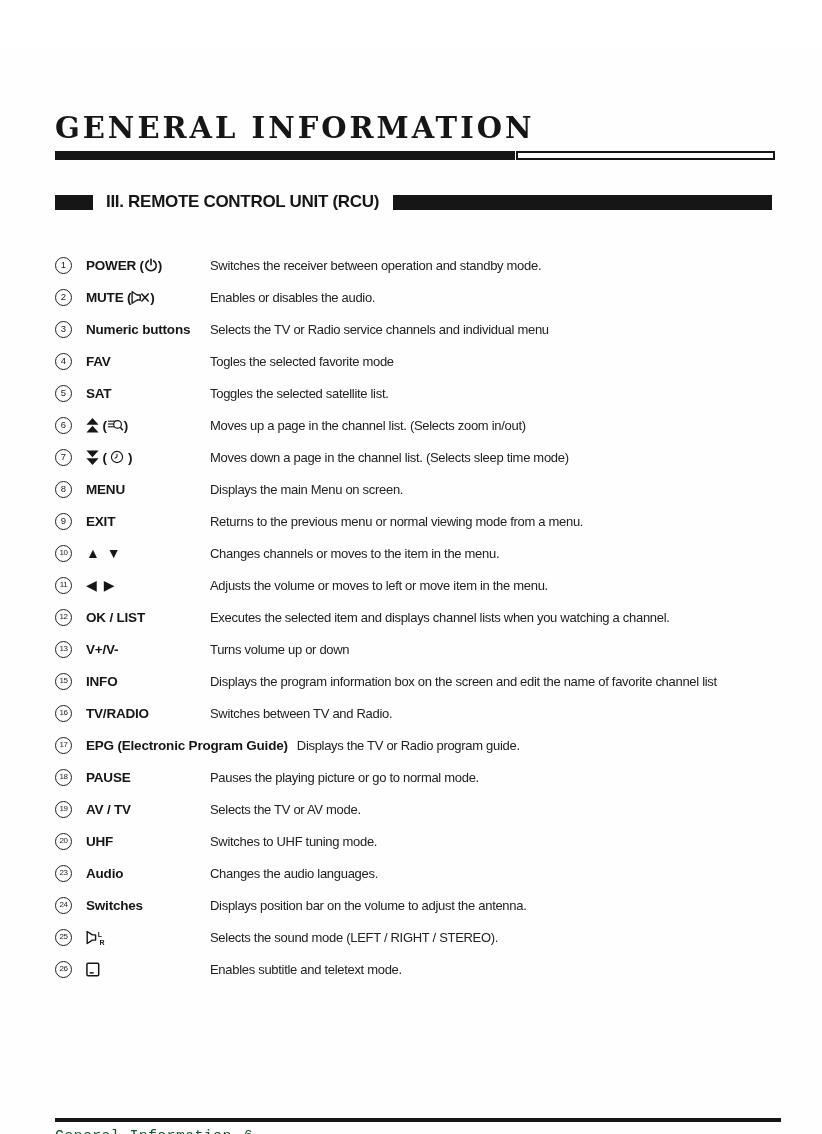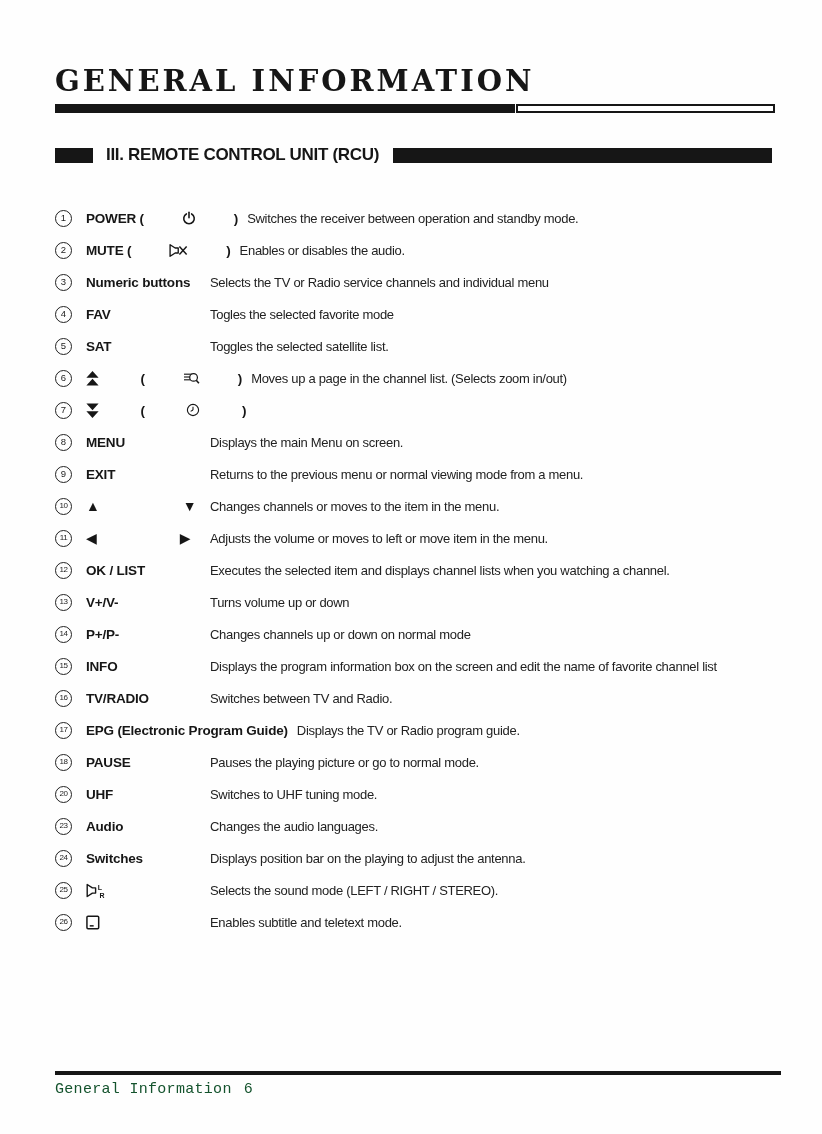--- a/index.html
+++ b/index.html
@@ -1,21 +1,21 @@
 <!DOCTYPE html>
 <html><head>
 <meta charset="utf-8">
 <style>
   html,body{margin:0;padding:0;background:#ffffff;}
   body{
     width:822px;height:1134px;position:relative;
     font-family:"Liberation Sans",sans-serif;color:#1d1d1d;
     -webkit-font-smoothing:antialiased;
   }
-  .page{position:absolute;inset:0;background:#fefefe;overflow:hidden;}
+  .page{position:absolute;inset:0;background:#fefefe;overflow:hidden;margin-top:47px;}
 
   
   .doc-title{
     position:absolute;left:55px;top:64px;margin:0;
     font-family:"DejaVu Serif","Liberation Serif",serif;
     font-weight:700;font-size:29px;letter-spacing:3px;color:#161616;
     white-space:nowrap;
   }
   .title-rule{position:absolute;left:55px;top:104px;width:720px;height:9px;display:flex;}
   .title-rule .rule-solid{width:460px;height:100%;background:#161616;}
@@ -38,21 +38,20 @@
     border:1.2px solid #222;border-radius:50%;box-sizing:border-box;
     display:flex;align-items:center;justify-content:center;
     font-size:9.5px;line-height:1;color:#1d1d1d;
   }
   .num.two{font-size:8px;letter-spacing:-0.5px;}
   .label{
     min-width:124px;padding-right:9px;box-sizing:border-box;flex:none;
     display:flex;align-items:center;
     font-weight:700;font-size:13.5px;letter-spacing:-0.2px;color:#161616;
     white-space:nowrap;
-    gap:38px;
   }
   .label span{white-space:pre;}
   .label .icon{display:inline-flex;align-items:center;line-height:0;color:#161616;}
   .label .tri{font-size:14px;line-height:1;font-weight:400;}
   .label [data-name="left-arrow-icon"]{font-size:16px;font-weight:700;line-height:1;margin-right:1px;}
   .desc{
     font-size:13px;letter-spacing:-0.3px;color:#222;white-space:nowrap;
   }
 
   
@@ -155,20 +154,21 @@
               <polygon points="0.4,8.3 12.6,8.3 6.5,15" fill="currentColor"></polygon>
             </svg></span>
           <span data-name="item-label-text"> ( </span>
           <span class="icon" data-name="clock-icon"><svg width="14" height="14" viewBox="0 0 16 16">
               <circle cx="8" cy="8" r="6.4" fill="none" stroke="currentColor" stroke-width="1.3"></circle>
               <line x1="8" y1="8" x2="8" y2="4.2" stroke="currentColor" stroke-width="1.2"></line>
               <line x1="8" y1="8" x2="5.3" y2="9.6" stroke="currentColor" stroke-width="1.2"></line>
             </svg></span>
           <span data-name="item-label-text"> )</span>
         </span>
+      <span class="desc" data-name="item-description">Moves down a page in the channel list. (Selects sleep time mode)</span>
     </li>
       <li class="row" data-name="rcu-item">
       <span class="num" data-name="item-number-badge">8</span>
       <span class="label" data-name="item-label">
           <span data-name="item-label-text">MENU</span>
         </span>
       <span class="desc" data-name="item-description">Displays the main Menu on screen.</span>
     </li>
       <li class="row" data-name="rcu-item">
       <span class="num" data-name="item-number-badge">9</span>
@@ -203,27 +203,20 @@
       <span class="desc" data-name="item-description">Executes the selected item and displays channel lists when you watching a channel.</span>
     </li>
       <li class="row" data-name="rcu-item">
       <span class="num two" data-name="item-number-badge">13</span>
       <span class="label" data-name="item-label">
           <span data-name="item-label-text">V+/V-</span>
         </span>
       <span class="desc" data-name="item-description">Turns volume up or down</span>
     </li>
       <li class="row" data-name="rcu-item">
-      <span class="num two" data-name="item-number-badge">14</span>
-      <span class="label" data-name="item-label">
-          <span data-name="item-label-text">P+/P-</span>
-        </span>
-      <span class="desc" data-name="item-description">Changes channels up or down on normal mode</span>
-    </li>
-      <li class="row" data-name="rcu-item">
       <span class="num two" data-name="item-number-badge">15</span>
       <span class="label" data-name="item-label">
           <span data-name="item-label-text">INFO</span>
         </span>
       <span class="desc" data-name="item-description">Displays the program information box on the screen and edit the name of favorite channel list</span>
     </li>
       <li class="row" data-name="rcu-item">
       <span class="num two" data-name="item-number-badge">16</span>
       <span class="label" data-name="item-label">
           <span data-name="item-label-text">TV/RADIO</span>
@@ -238,39 +231,46 @@
       <span class="desc" data-name="item-description">Displays the TV or Radio program guide.</span>
     </li>
       <li class="row" data-name="rcu-item">
       <span class="num two" data-name="item-number-badge">18</span>
       <span class="label" data-name="item-label">
           <span data-name="item-label-text">PAUSE</span>
         </span>
       <span class="desc" data-name="item-description">Pauses the playing picture or go to normal mode.</span>
     </li>
       <li class="row" data-name="rcu-item">
+      <span class="num two" data-name="item-number-badge">19</span>
+      <span class="label" data-name="item-label">
+          <span data-name="item-label-text">AV / TV</span>
+        </span>
+      <span class="desc" data-name="item-description">Selects the TV or AV mode.</span>
+    </li>
+      <li class="row" data-name="rcu-item">
       <span class="num two" data-name="item-number-badge">20</span>
       <span class="label" data-name="item-label">
           <span data-name="item-label-text">UHF</span>
         </span>
       <span class="desc" data-name="item-description">Switches to UHF tuning mode.</span>
     </li>
       <li class="row" data-name="rcu-item">
       <span class="num two" data-name="item-number-badge">23</span>
       <span class="label" data-name="item-label">
           <span data-name="item-label-text">Audio</span>
         </span>
       <span class="desc" data-name="item-description">Changes the audio languages.</span>
     </li>
       <li class="row" data-name="rcu-item">
       <span class="num two" data-name="item-number-badge">24</span>
       <span class="label" data-name="item-label">
           <span data-name="item-label-text">Switches</span>
         </span>
-      <span class="desc" data-name="item-description">Displays position bar on the playing to adjust the antenna.</span>
+      <span class="desc" data-name="item-description">Displays position bar on the volume to adjust the antenna.</span>
     </li>
       <li class="row" data-name="rcu-item">
       <span class="num two" data-name="item-number-badge">25</span>
       <span class="label" data-name="item-label">
           <span class="icon" data-name="sound-lr-icon"><svg width="20" height="17" viewBox="0 0 20 17">
               <path d="M1.2 2.5 L6.4 5.9 H9.6 V11.1 H6.4 L1.2 14.5 Z" fill="none" stroke="currentColor" stroke-width="1.4" stroke-linejoin="round"></path>
               <text x="11.8" y="7.8" font-size="7" font-weight="bold" fill="currentColor">L</text>
               <text x="13.4" y="15.6" font-size="7" font-weight="bold" fill="currentColor">R</text>
             </svg></span>
         </span>

